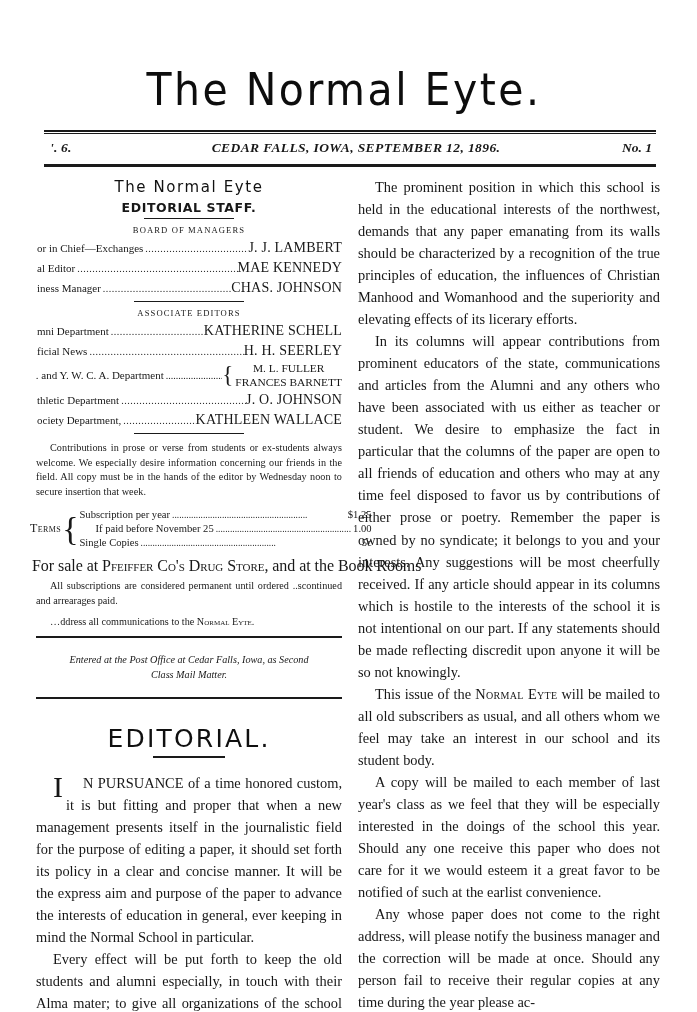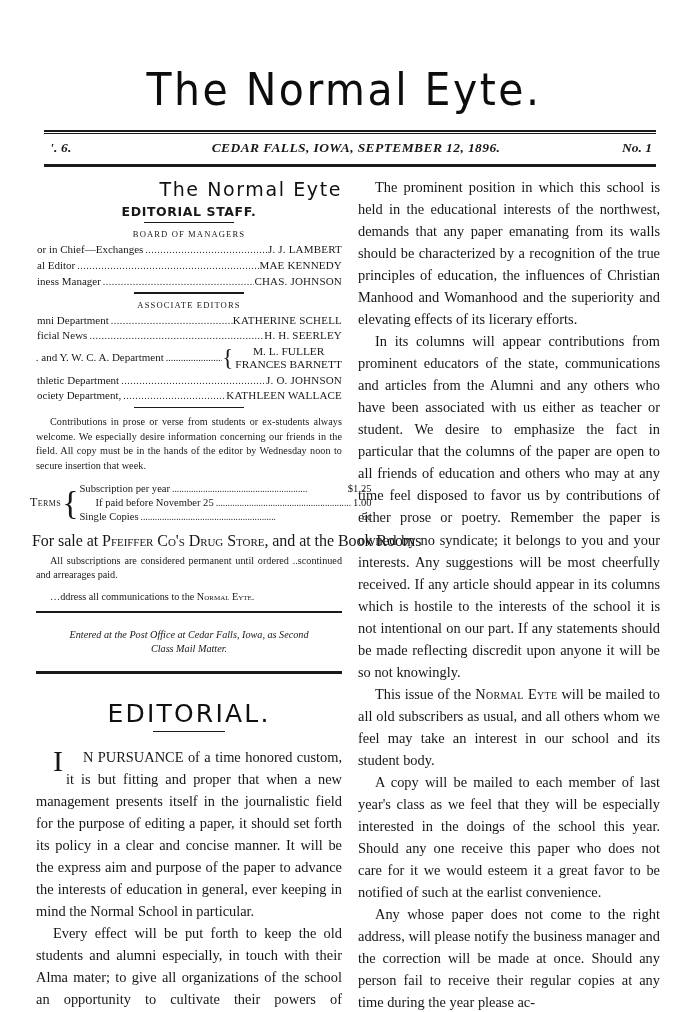--- a/index.html
+++ b/index.html
@@ -90,22 +90,22 @@
   .col {
     position: absolute;
     top: 176px;
   }
   .col-left  { left: 36px;  width: 306px; }
   .col-right { left: 358px; width: 302px; }
 
   
   .flag-title {
     font-family: "DejaVu Sans", sans-serif;
-    font-size: 19px;
-    text-align: right;
+    font-size: 15px;
+    text-align: center;
     letter-spacing: 1.6px;
     margin: 2px 0 4px 0;
     color: #111;
   }
   .pub-line {
     font-family: "Liberation Serif", serif;
     font-style: italic;
     font-size: 10.5px;
     text-align: center;
     letter-spacing: .35px;
@@ -161,21 +161,21 @@
     flex: 1 1 auto;
     overflow: hidden;
     white-space: nowrap;
     letter-spacing: .5px;
     font-size: 10px;
     color: #222;
     padding: 0 2px;
   }
   .staff-row .name {
     flex: 0 0 auto;
-    font-size: 11px;
+    font-size: 14px;
     letter-spacing: .2px;
   }
 
   
   .brace-row {
     display: flex;
     align-items: center;
     white-space: nowrap;
     overflow: hidden;
     margin: 1px 0;

